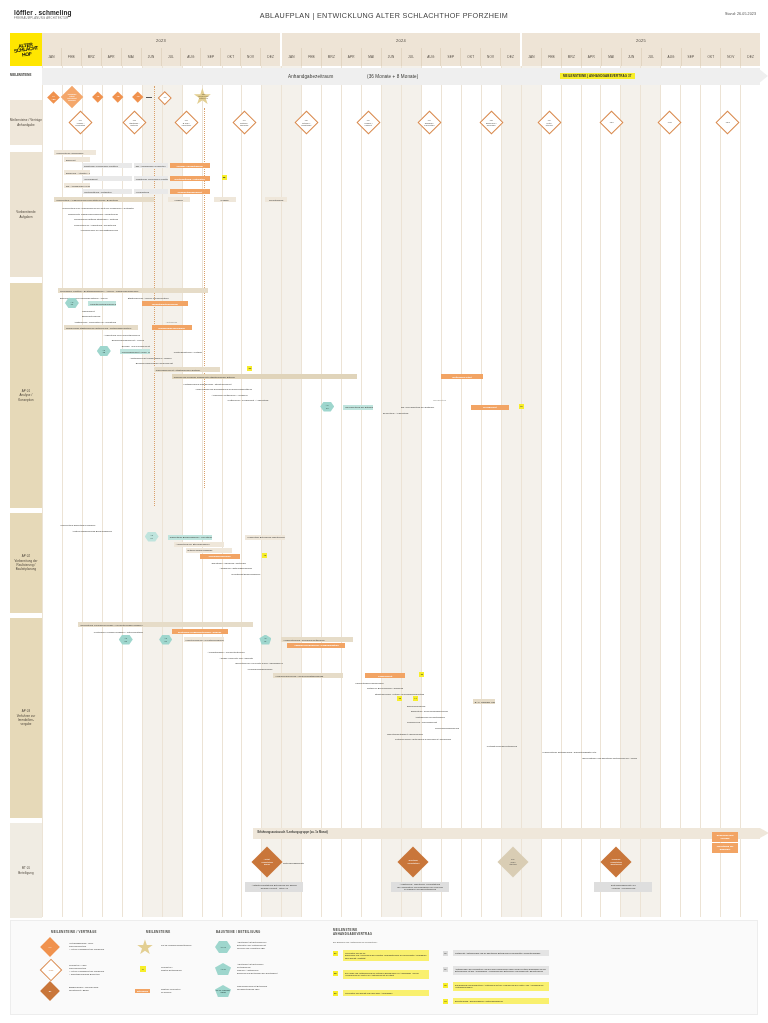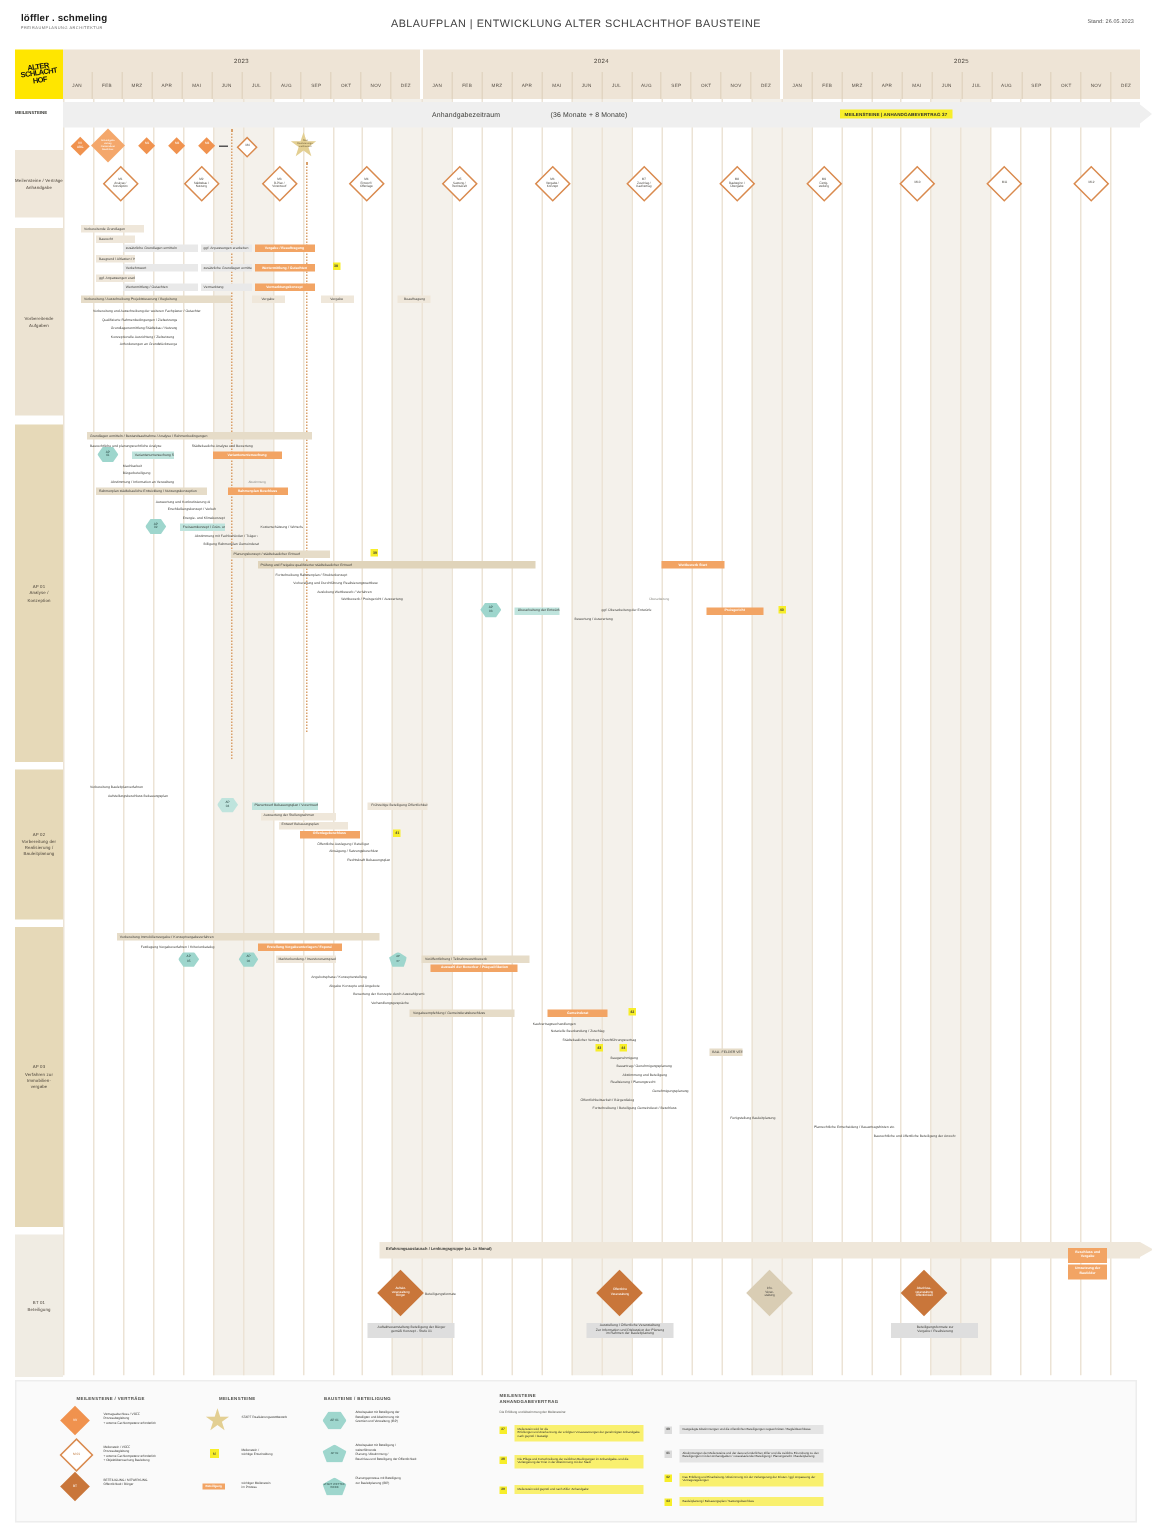--- a/index.html
+++ b/index.html
@@ -129,21 +129,21 @@
 </head>
 <body>
 
 <div class="page">
 
   <div class="topbar">
     <div class="logo">
       <div class="l1">löffler . schmeling</div>
       <div class="l2">FREIRAUMPLANUNG ARCHITEKTUR</div>
     </div>
-    <div class="doc-title">ABLAUFPLAN | ENTWICKLUNG ALTER SCHLACHTHOF BAUSTEINE</div>
+    <div class="doc-title">ABLAUFPLAN | ENTWICKLUNG ALTER SCHLACHTHOF PFORZHEIM</div>
     <div class="stand">Stand: 26.05.2023</div>
   </div>
 
   <div class="cal">
     <div class="cal-logo">
       <span>ALTER SCHLACHT HOF</span>
     </div>
     <div class="years" id="years">
         <div class="year">2023</div>
         <div class="year">2024</div>

